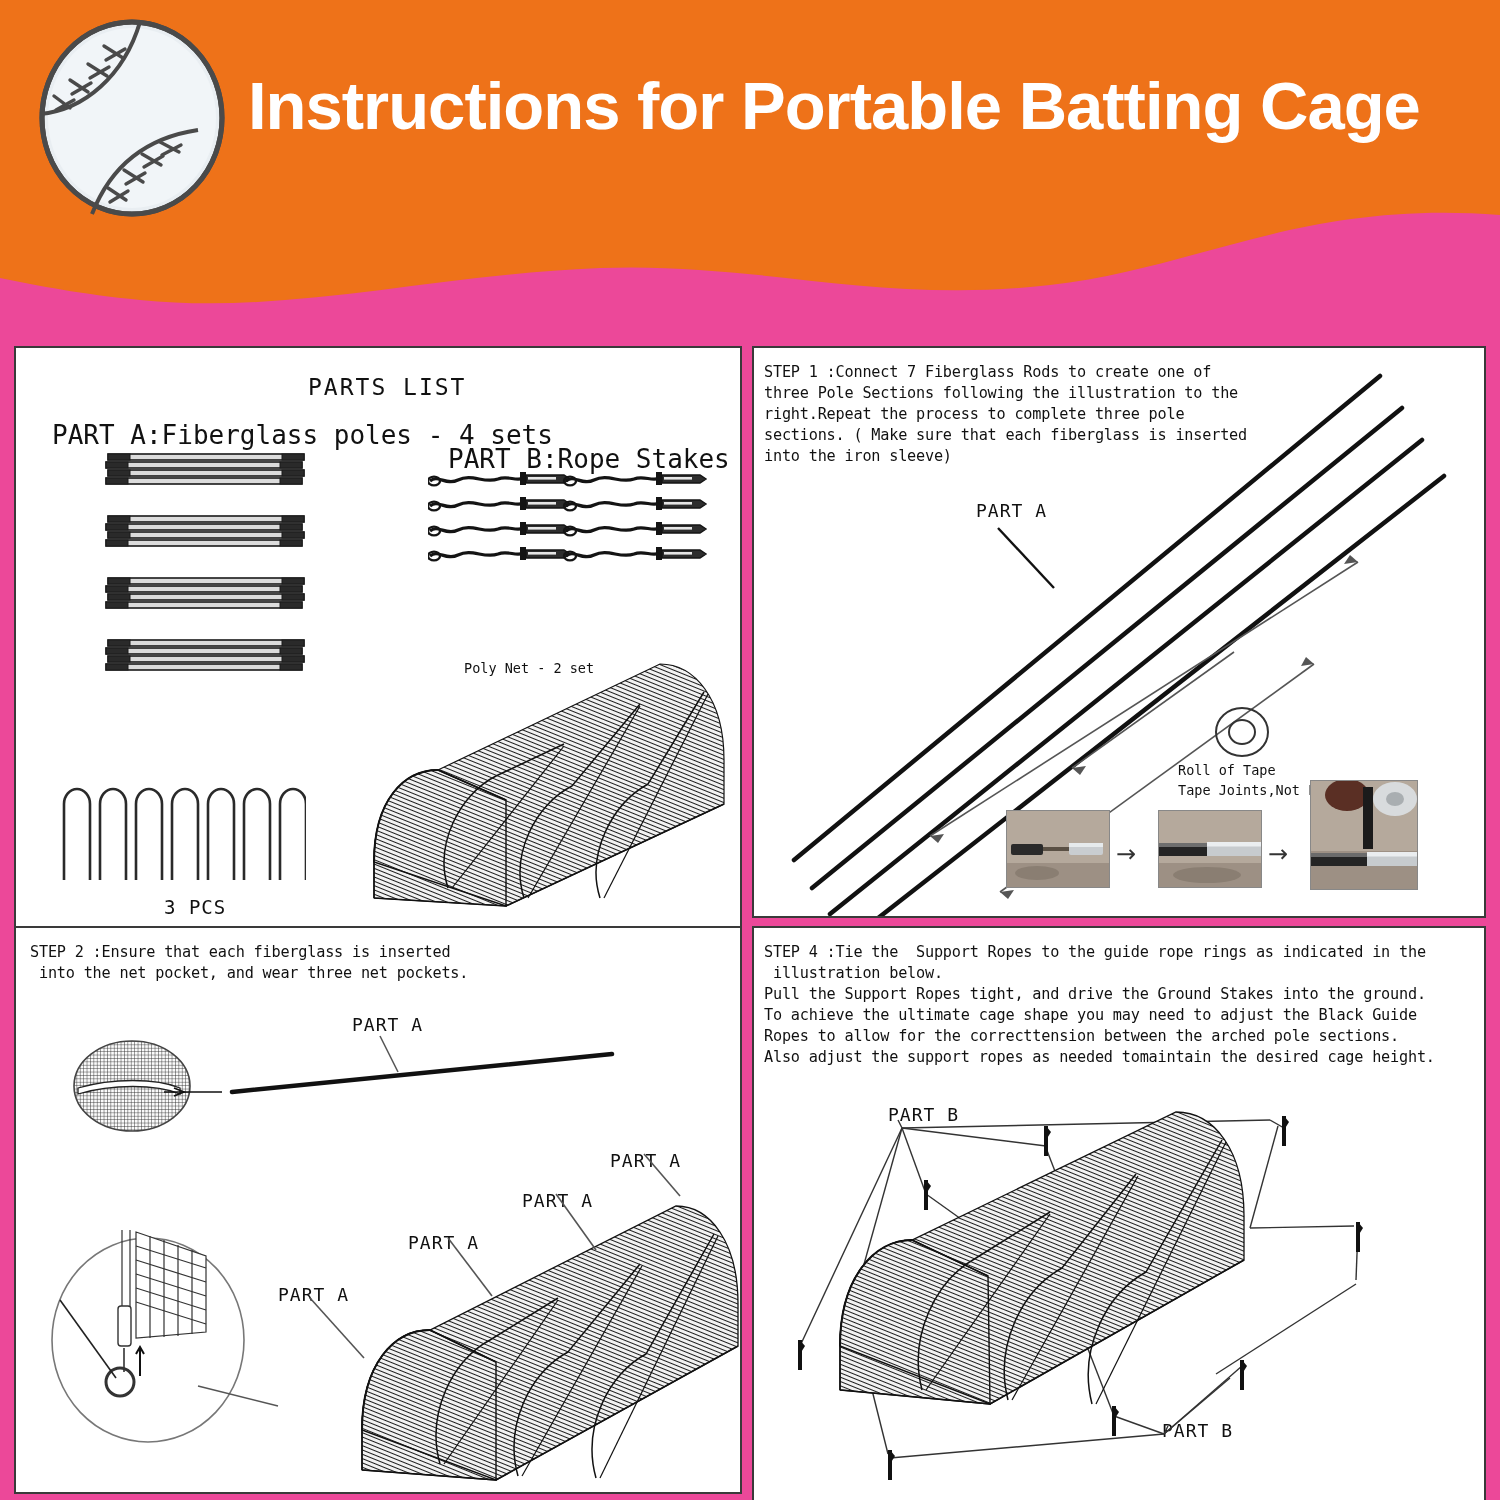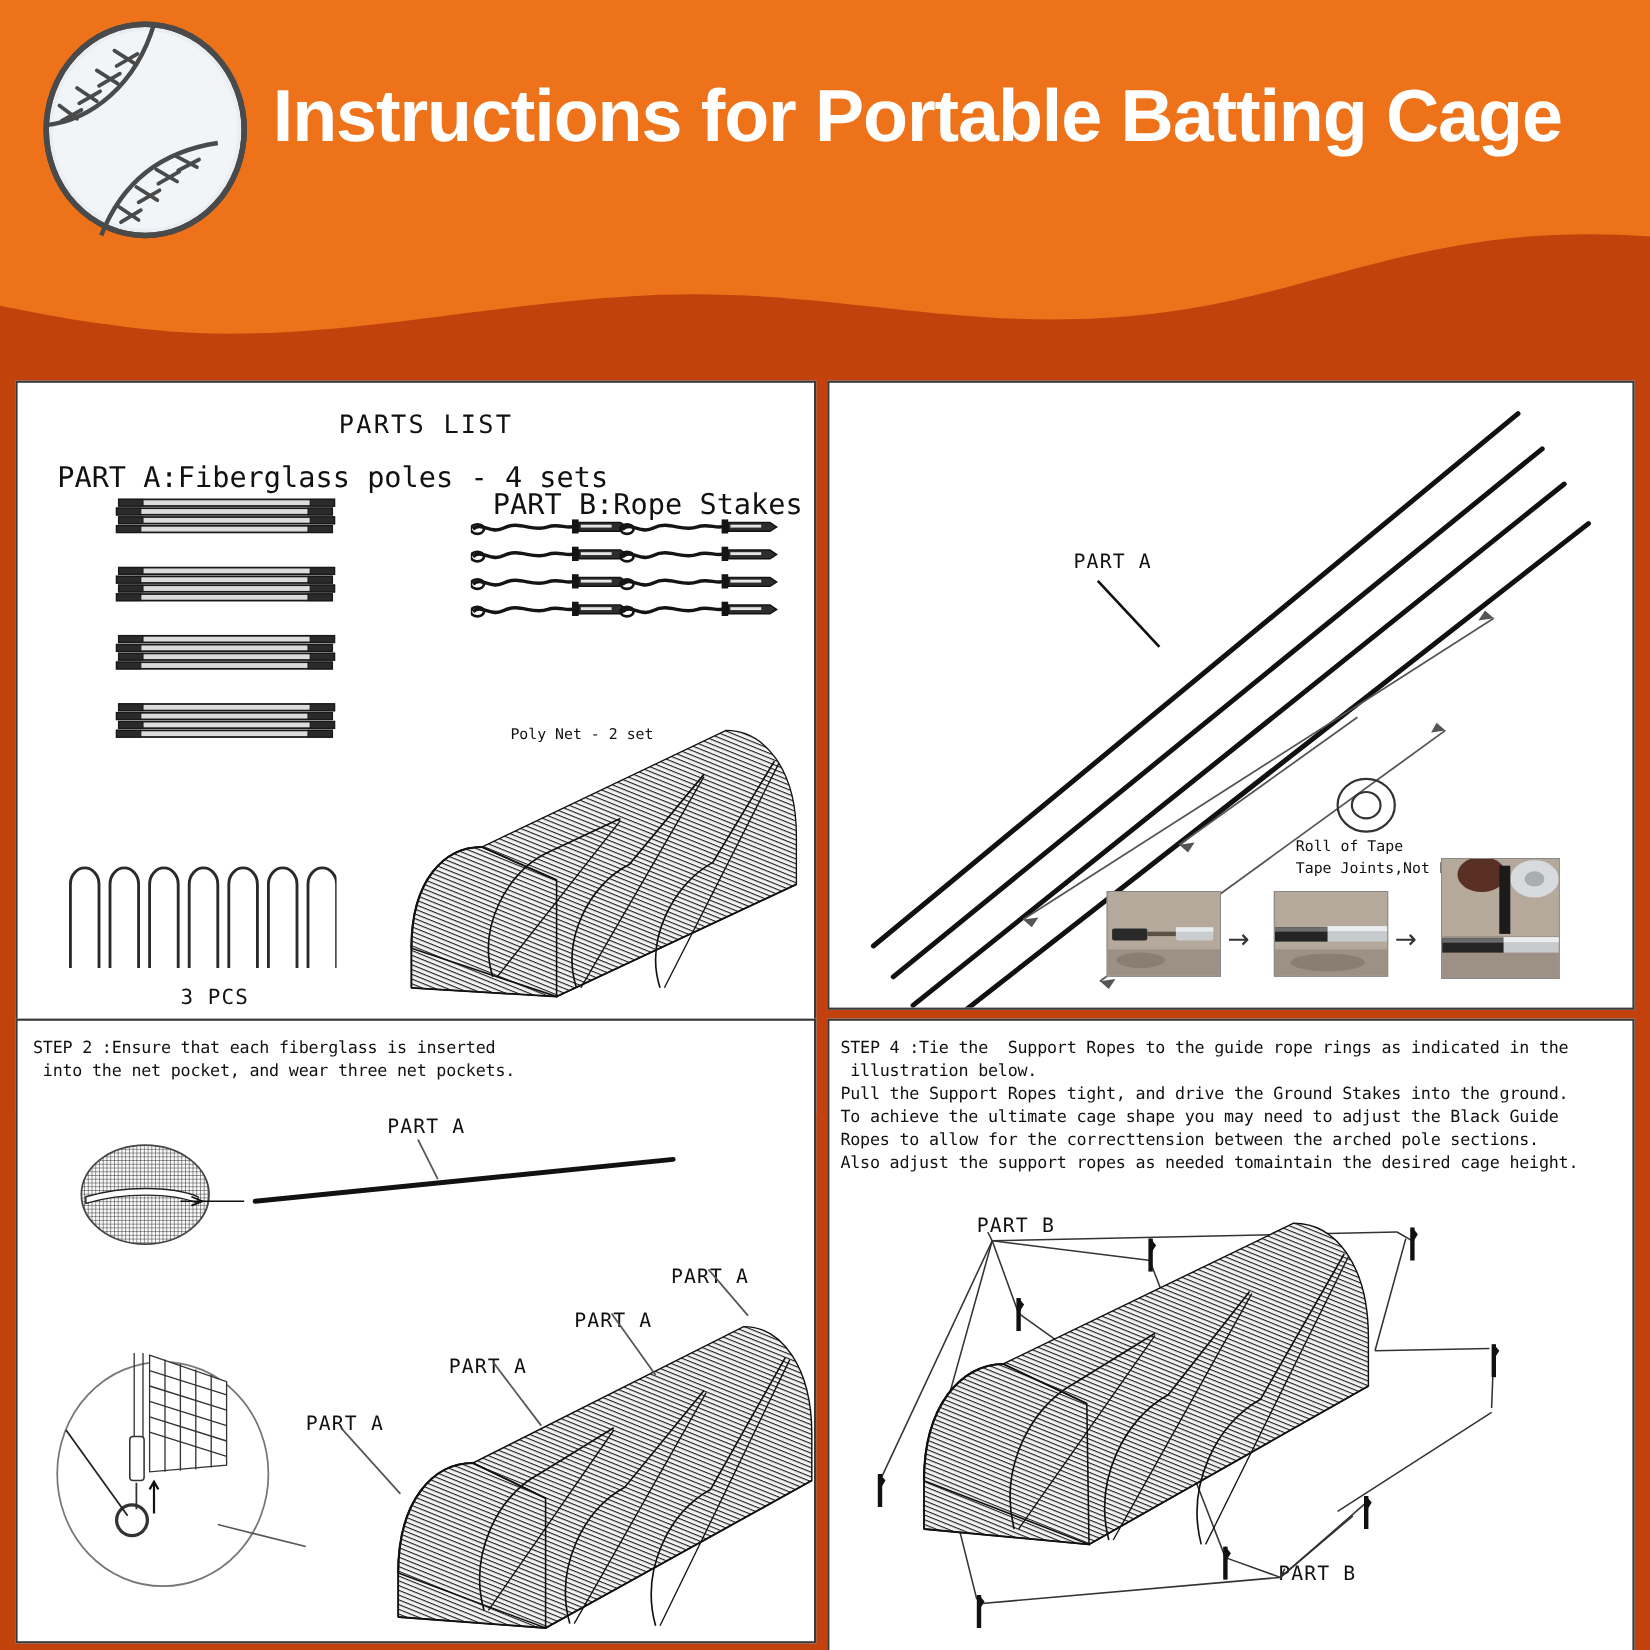--- a/index.html
+++ b/index.html
@@ -2,21 +2,21 @@
 <html><head>
 <meta charset="utf-8">
 <style>
   * { box-sizing: border-box; margin: 0; padding: 0; }
   html, body {
     width: 1500px; height: 1500px;
     background: #ffffff;
     font-family: "DejaVu Sans Mono", monospace;
     overflow: hidden;
   }
-  #page { position: relative; width: 1500px; height: 1500px; background: #c2410c; }
+  #page { position: relative; width: 1500px; height: 1500px; background: #ec4899; }
 
   
   .header {
     position: absolute; left: 0; top: 0; width: 1500px; height: 330px;
     overflow: hidden;
   }
   .header-bg { position: absolute; left: 0; top: 0; width: 1500px; height: 330px; }
   .ball {
     position: absolute; left: 32px; top: 18px; width: 200px; height: 200px;
   }
@@ -283,20 +283,25 @@
           <path d="M224 104 L224 28 A13 15 0 0 1 250 28 L250 104"></path>
           <path d="M-28 104 L-28 28 A13 15 0 0 1 -2 28 L-2 104"></path>
         </g>
       </svg>
 
       <div class="pcs-label" style="left:148px; top:548px;">3 PCS</div>
     </div>
 
     <div class="panel" id="panel-step1">
 
+      <div class="step-text" style="left:10px; top:14px;">STEP 1 :Connect 7 Fiberglass Rods to create one of
+three Pole Sections following the illustration to the
+right.Repeat the process to complete three pole
+sections. ( Make sure that each fiberglass is inserted
+into the iron sleeve)</div>
 
       <div class="partlabel" style="left:222px; top:152px;">PART A</div>
 
       <svg style="position:absolute; left:0px; top:0px;" width="734" height="572" viewBox="0 0 734 572">
         <g stroke="#111" stroke-width="4.5" stroke-linecap="round" fill="none">
           <path d="M40 512 L626 28"></path>
           <path d="M58 540 L648 60"></path>
           <path d="M76 566 L668 92"></path>
           <path d="M96 592 L690 128"></path>
         </g>

